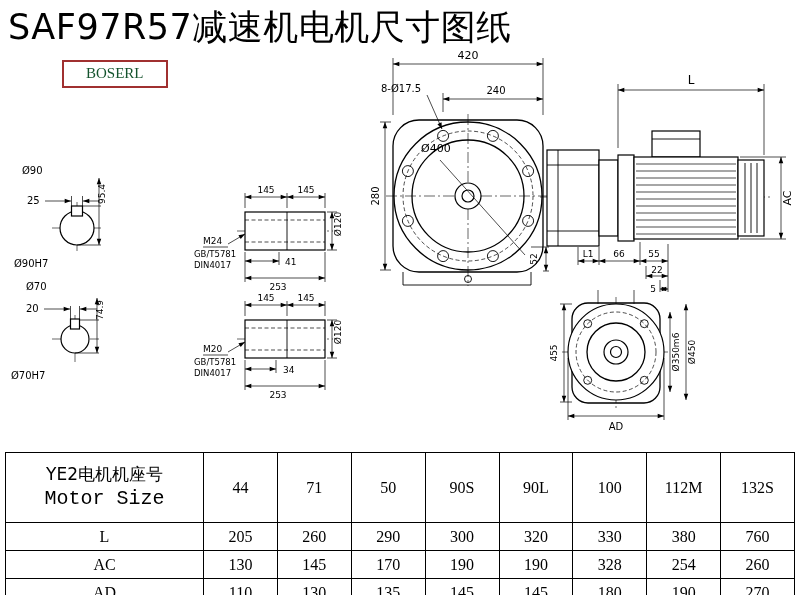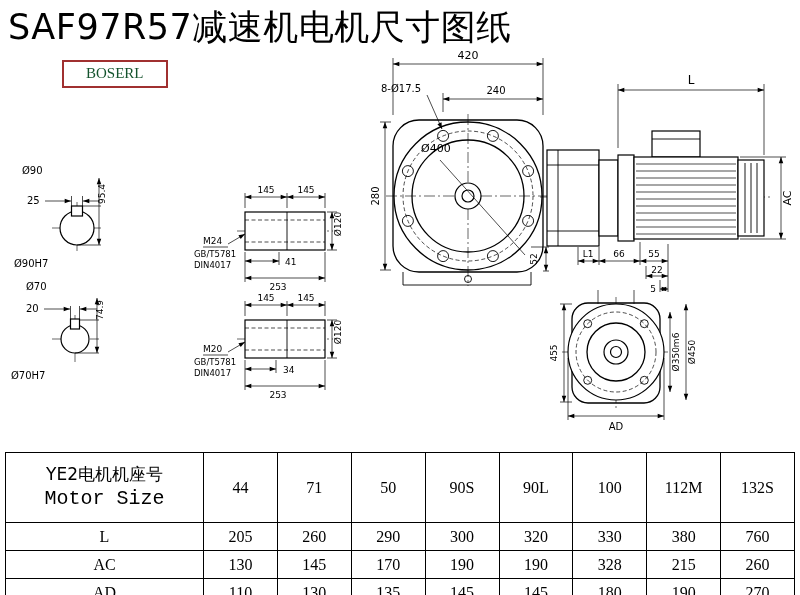--- a/index.html
+++ b/index.html
@@ -315,21 +315,21 @@
       <td>760</td>
     </tr>
     <tr class="row">
       <td>AC</td>
       <td>130</td>
       <td>145</td>
       <td>170</td>
       <td>190</td>
       <td>190</td>
       <td>328</td>
-      <td>215</td>
+      <td>254</td>
       <td>260</td>
     </tr>
     <tr class="row">
       <td>AD</td>
       <td>110</td>
       <td>130</td>
       <td>135</td>
       <td>145</td>
       <td>145</td>
       <td>180</td>

